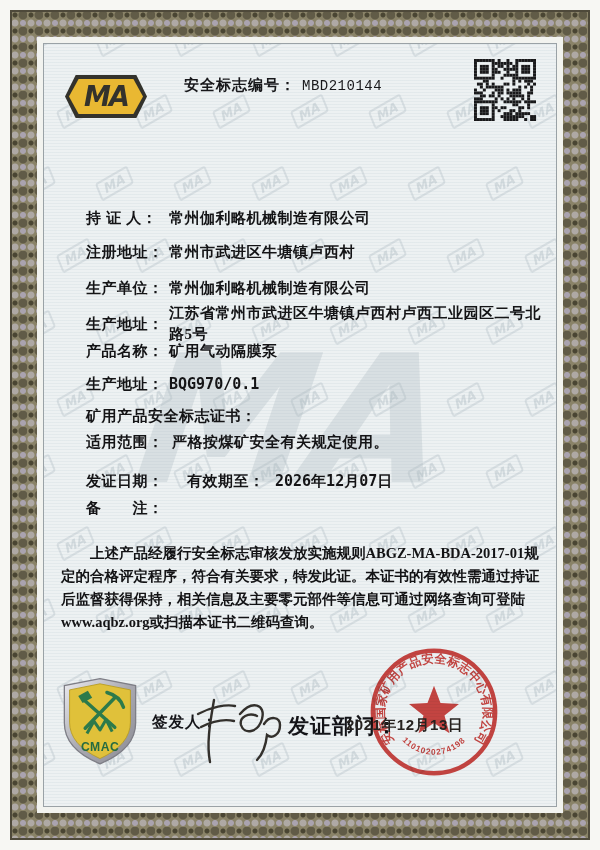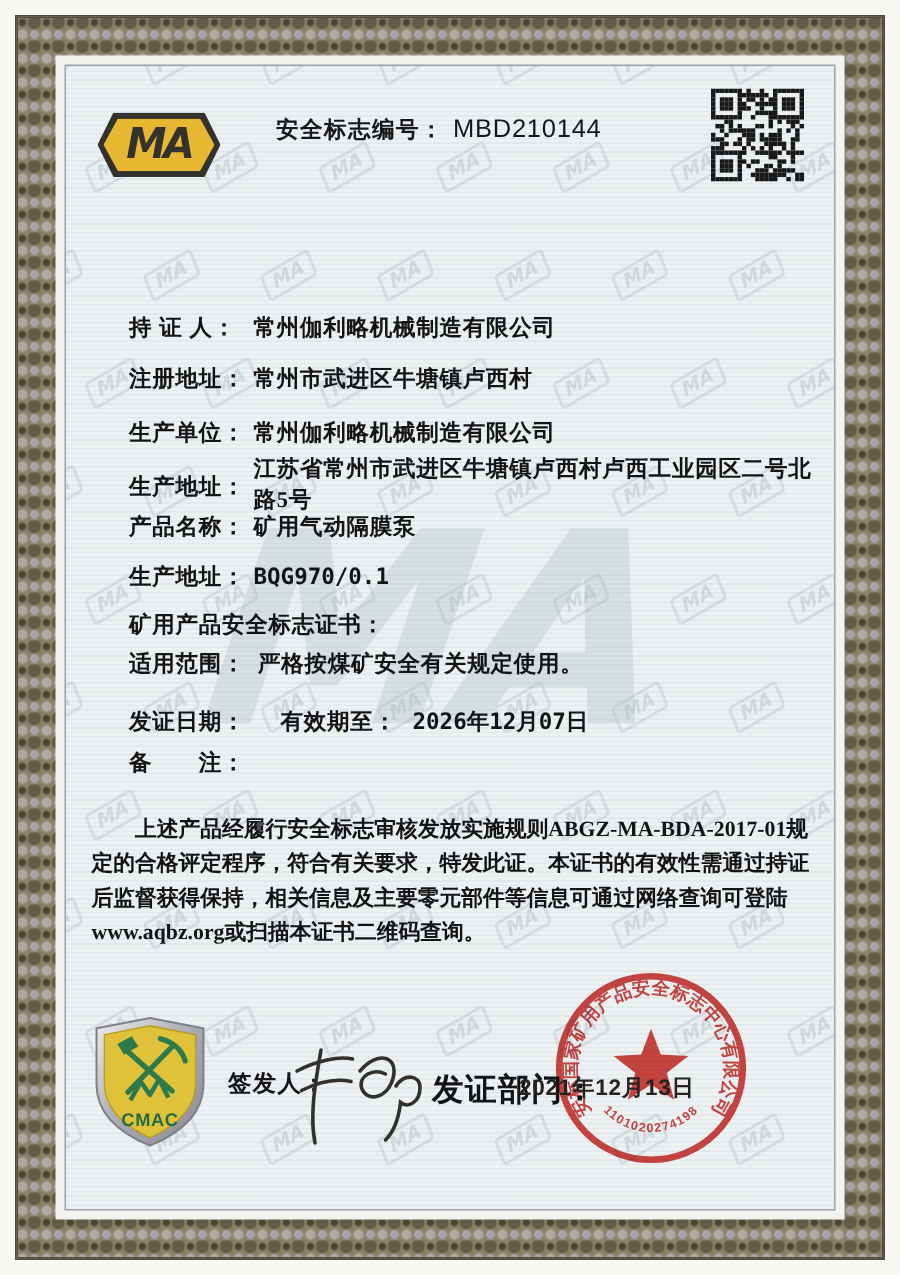--- a/index.html
+++ b/index.html
@@ -33,21 +33,21 @@
   .ma-logo{left:21px;top:31px;width:82px;height:43px;}
   .ma-hex{width:100%;height:100%;background:#33322c;
     clip-path:polygon(0% 50%,13% 0%,87% 0%,100% 50%,87% 100%,13% 100%);
     display:flex;align-items:center;justify-content:center;}
   .ma-hex-in{width:74px;height:35px;background:#e9b832;
     clip-path:polygon(0% 50%,13% 0%,87% 0%,100% 50%,87% 100%,13% 100%);
     display:flex;align-items:center;justify-content:center;}
   .ma-hex-in span{font:italic 900 27px "DejaVu Sans",sans-serif;color:#33322c;letter-spacing:-2px;transform:scaleY(1.05);}
   
   .cert-no{left:140px;top:32px;font-size:15px;font-weight:700;color:#17171a;letter-spacing:1px;}
-  .cert-no .num{font-family:Liberation Sans, sans-serif;font-size:17px;font-weight:400;letter-spacing:.5px;margin-left:6px;}
+  .cert-no .num{font-family:Liberation Mono, monospace;font-size:14px;font-weight:400;letter-spacing:.5px;margin-left:6px;}
   
   .qr{left:430px;top:15px;width:62px;height:62px;}
   .qr svg{width:62px;height:62px;display:block;}
   
   .title{left:0;top:92px;width:100%;text-align:center;
     font-family:"Liberation Serif",serif;font-weight:900;font-size:39px;color:#0e0e10;letter-spacing:1px;}
   
   .row{left:42px;display:flex;align-items:flex-start;font-size:15px;color:#141416;}
   .row .lbl{font-weight:700;min-width:83px;letter-spacing:.5px;white-space:nowrap;flex:none;}
   .row .val{font-weight:700;font-family:"Liberation Serif",serif;letter-spacing:.5px;}

